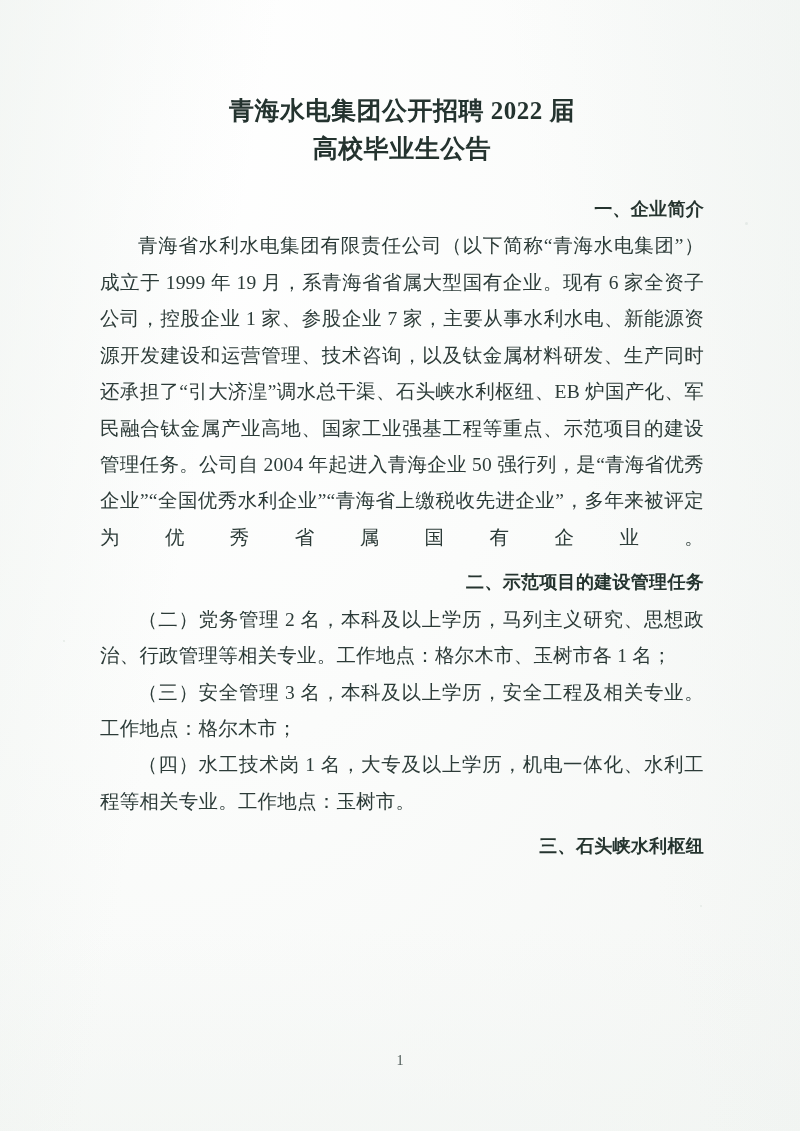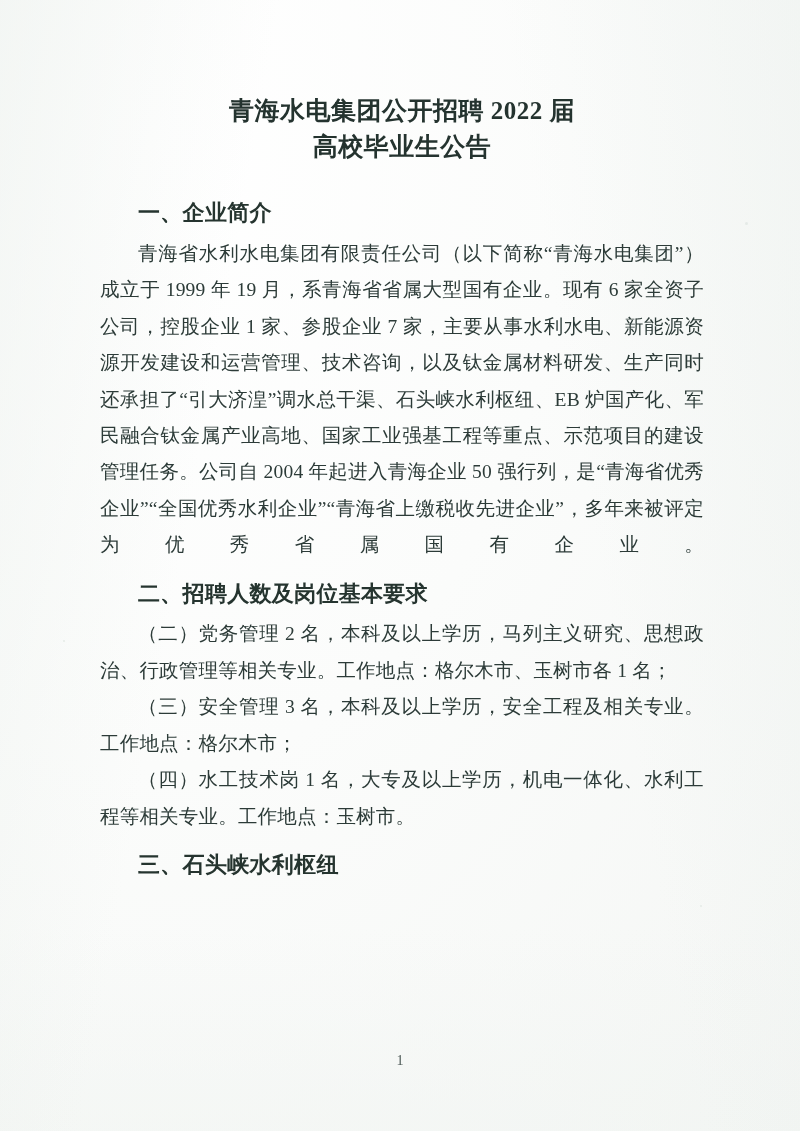--- a/index.html
+++ b/index.html
@@ -44,30 +44,31 @@
 
   .doc-title {
     text-align: center;
     font-weight: bold;
     font-size: 25px;
     line-height: 1.5;
     letter-spacing: 0.5px;
     color: #24332f;
     margin: 0 0 26px 0;
   }
-  .doc-title .line2 { display: block; font-family: Liberation Mono, monospace; }
+  .doc-title .line2 { display: block; }
 
   .heading {
     font-weight: bold;
-    font-size: 22px;
+    font-size: 18px;
     line-height: 1.85;
     color: #25342f;
     margin: 10px 0 2px 0;
     text-indent: 38px;
     letter-spacing: 0.3px;
+    text-align: right;
   }
 
   .para {
     font-size: 19.5px;
     line-height: 1.87;
     color: #2c3b38;
     margin: 0;
     text-indent: 38px;
     text-align: justify;
     text-justify: inter-ideograph;
@@ -110,21 +111,21 @@
   <div class="content">
 
     <h1 class="doc-title">
       <span>青海水电集团公开招聘 2022 届</span>
       <span class="line2">高校毕业生公告</span>
     </h1>
 
     <h2 class="heading">一、企业简介</h2>
     <p class="para para-just">青海省水利水电集团有限责任公司（以下简称“青海水电集团”）成立于 1999 年 19 月，系青海省省属大型国有企业。现有 6 家全资子公司，控股企业 1 家、参股企业 7 家，主要从事水利水电、新能源资源开发建设和运营管理、技术咨询，以及钛金属材料研发、生产同时还承担了“引大济湟”调水总干渠、石头峡水利枢纽、EB 炉国产化、军民融合钛金属产业高地、国家工业强基工程等重点、示范项目的建设管理任务。公司自 2004 年起进入青海企业 50 强行列，是“青海省优秀企业”“全国优秀水利企业”“青海省上缴税收先进企业”，多年来被评定为优秀省属国有企业。</p>
 
-    <h2 class="heading">二、招聘人数及岗位基本要求</h2>
+    <h2 class="heading">二、示范项目的建设管理任务</h2>
     <p class="para">（二）党务管理 2 名，本科及以上学历，马列主义研究、思想政治、行政管理等相关专业。工作地点：格尔木市、玉树市各 1 名；</p>
     <p class="para">（三）安全管理 3 名，本科及以上学历，安全工程及相关专业。工作地点：格尔木市；</p>
     <p class="para">（四）水工技术岗 1 名，大专及以上学历，机电一体化、水利工程等相关专业。工作地点：玉树市。</p>
 
     <h2 class="heading">三、石头峡水利枢纽</h2>
 
   </div>
 
   <div class="page-number">1</div>
 </div>

